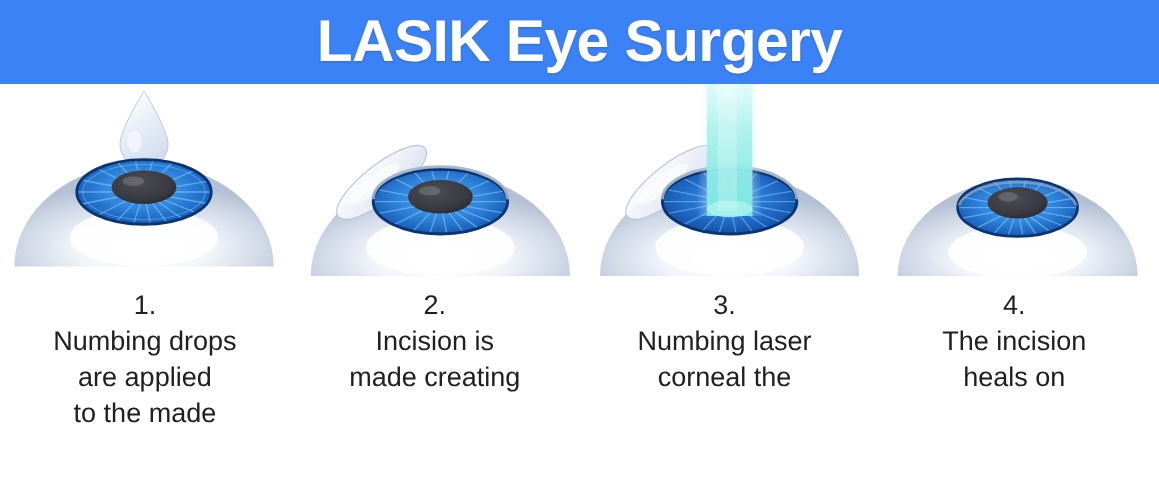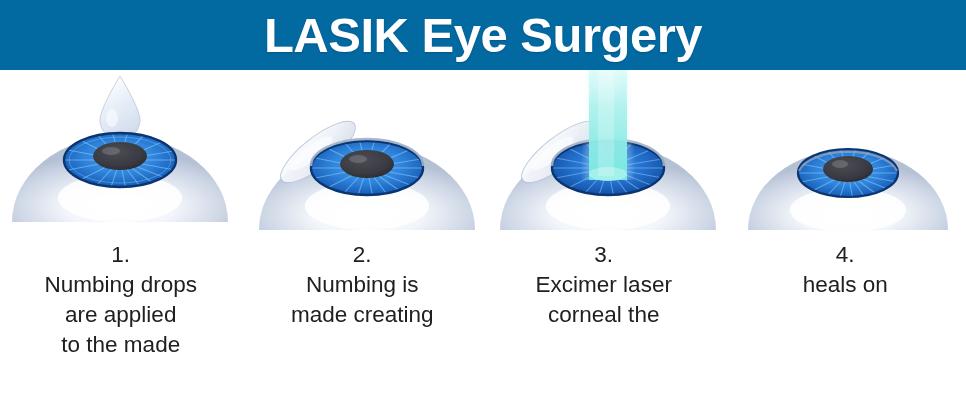--- a/index.html
+++ b/index.html
@@ -5,21 +5,21 @@
   html,body{margin:0;padding:0;}
   body{
     width:966px;height:410px;
     background:#ffffff;
     font-family:"Liberation Sans", sans-serif;
     overflow:hidden;
     position:relative;
   }
   .header{
     width:966px;height:70px;
-    background:#0369a1;
+    background:#3b82f6;
     display:flex;align-items:center;justify-content:center;
     box-sizing:border-box;
   }
   .header-title{
     color:#ffffff;
     font-size:49px;
     font-weight:bold;
     letter-spacing:-0.5px;
     font-family:"Liberation Sans", sans-serif;
     text-shadow:0 1px 2px rgba(0,0,0,0.18);
@@ -214,21 +214,21 @@
           <ellipse cx="125" cy="98" rx="56" ry="27" fill="none" stroke="#0b3571" stroke-width="2.4"></ellipse>
           <path d="M69 96 A56 27 0 0 1 181 96" fill="none" stroke="#9fb0c6" stroke-width="2.6" opacity="0.9"></path>
         </g>
 
         <ellipse cx="125" cy="94" rx="27" ry="14" fill="url(#pupil2)"></ellipse>
         <ellipse cx="116" cy="89" rx="9" ry="4" fill="#ffffff" opacity="0.16"></ellipse>
       </svg>
     </div>
     <div class="caption">
       <span class="step-num">2.</span>
-      <span class="cap-line">Numbing is</span>
+      <span class="cap-line">Incision is</span>
       <span class="cap-line">made creating</span>
     </div>
   </div>
 
   <div class="step">
     <div class="art">
       <svg width="241.5" height="168" viewBox="0 0 241.5 168">
         <defs>
           <radialGradient id="sclera3" cx="50%" cy="82%" r="62%">
             <stop offset="0%" stop-color="#ffffff"></stop>
@@ -304,21 +304,21 @@
         <g>
           <rect x="98" y="-2" width="54" height="112" fill="url(#beamEdge3)" opacity="0.55"></rect>
           <rect x="106" y="-2" width="38" height="112" fill="url(#beam3)"></rect>
           <ellipse cx="125" cy="104" rx="19" ry="7" fill="#a9f2ec" opacity="0.9"></ellipse>
           <rect x="115" y="0" width="16" height="106" fill="#ffffff" opacity="0.22"></rect>
         </g>
       </svg>
     </div>
     <div class="caption">
       <span class="step-num">3.</span>
-      <span class="cap-line">Excimer laser</span>
+      <span class="cap-line">Numbing laser</span>
       <span class="cap-line">corneal the</span>
     </div>
   </div>
 
   <div class="step">
     <div class="art">
       <svg width="241.5" height="168" viewBox="0 0 241.5 168">
         <defs>
           <radialGradient id="sclera4" cx="50%" cy="80%" r="62%">
             <stop offset="0%" stop-color="#ffffff"></stop>
@@ -373,17 +373,18 @@
           <ellipse cx="123" cy="103" rx="50" ry="24" fill="none" stroke="#0b3571" stroke-width="2.2"></ellipse>
           <path d="M74 101 A50 24 0 0 1 172 101" fill="none" stroke="#9aa6ba" stroke-width="2.2" opacity="0.75"></path>
         </g>
 
         <ellipse cx="123" cy="99" rx="25" ry="13" fill="url(#pupil4)"></ellipse>
         <ellipse cx="115" cy="94" rx="8" ry="4" fill="#ffffff" opacity="0.16"></ellipse>
       </svg>
     </div>
     <div class="caption">
       <span class="step-num">4.</span>
+      <span class="cap-line">The incision</span>
       <span class="cap-line">heals on</span>
     </div>
   </div>
 
 </div>
 
 </body></html>

